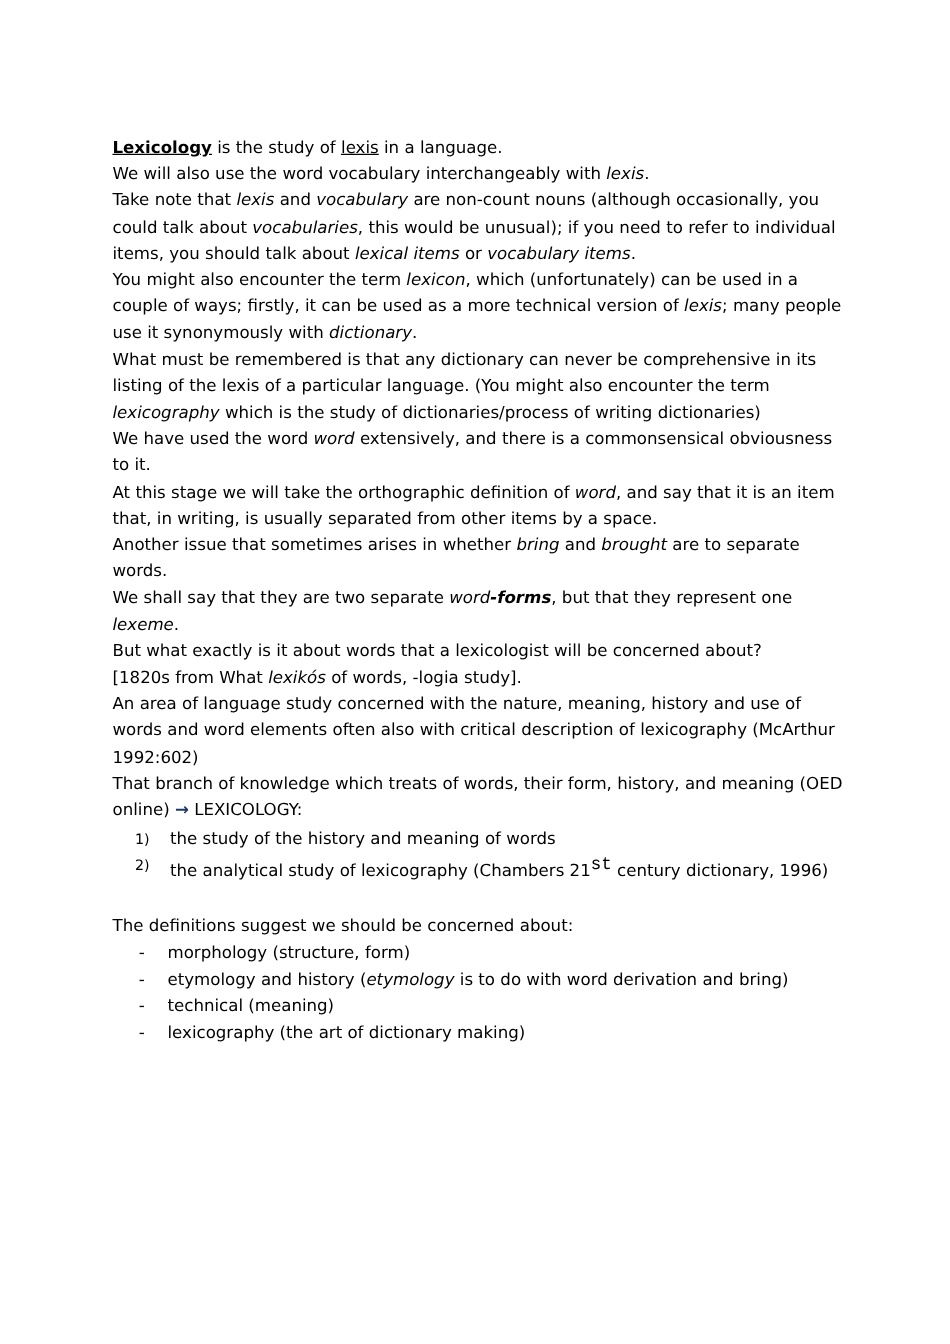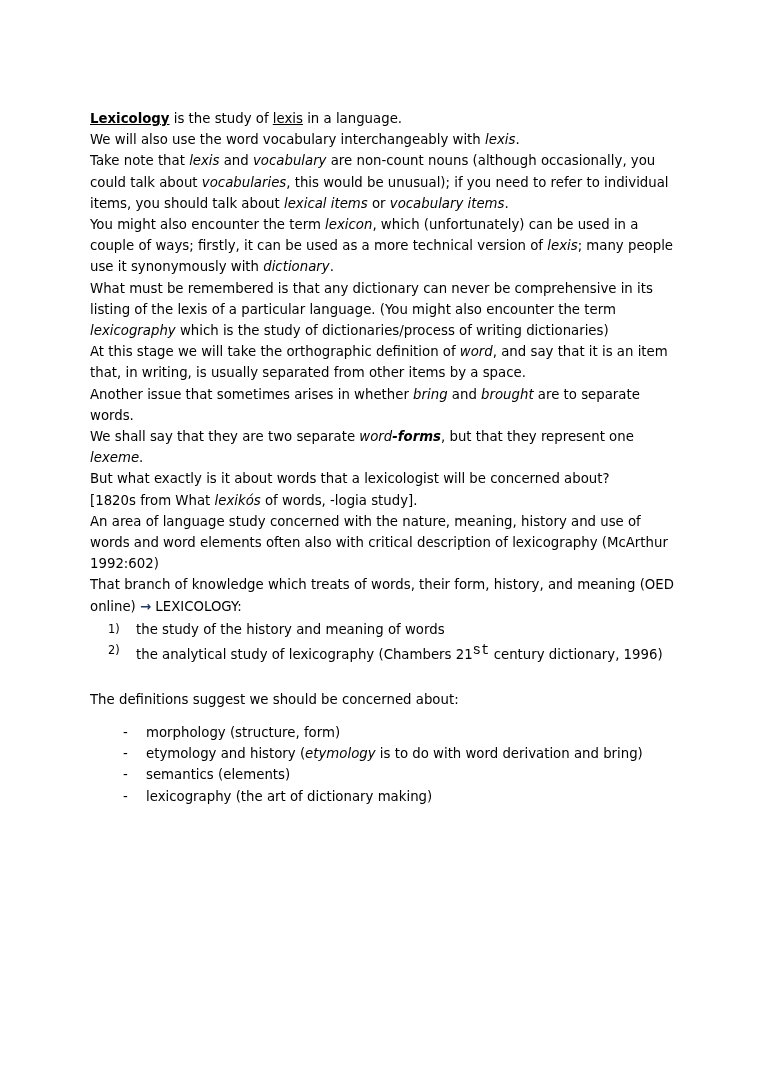--- a/index.html
+++ b/index.html
@@ -57,21 +57,21 @@
   ol.numbered > li::before {
     counter-increment: numitem;
     content: counter(numitem) ")";
     position: absolute;
     left: -28px;
     width: 24px;
     text-align: left;
     font-size: 11.4px;
   }
   ul.dashed {
-    margin: 12px;
+    margin: 0;
     padding-left: 44px;
     list-style: none;
   }
   ul.dashed > li {
     position: relative;
     margin: 0;
     line-height: 21.2px;
   }
   ul.dashed > li::before {
     content: "-";
@@ -97,20 +97,21 @@
 
 <div class="page">
   <div class="doc-body">
 
     <div>
       <p class="para"><span class="bold-underline">Lexicology</span><span> is the study of </span><span class="underline">lexis</span><span> in a language.</span></p>
       <p class="para"><span>We will also use the word vocabulary interchangeably with </span><span class="it">lexis</span><span>.</span></p>
       <p class="para"><span>Take note that </span><span class="it">lexis</span><span> and </span><span class="it">vocabulary</span><span> are non-count nouns (although occasionally, you could talk about </span><span class="it">vocabularies</span><span>, this would be unusual); if you need to refer to individual items, you should talk about </span><span class="it">lexical items</span><span> or </span><span class="it">vocabulary items</span><span>.</span></p>
       <p class="para"><span>You might also encounter the term </span><span class="it">lexicon</span><span>, which (unfortunately) can be used in a couple of ways; firstly, it can be used as a more technical version of </span><span class="it">lexis</span><span>; many people use it synonymously with </span><span class="it">dictionary</span><span>.</span></p>
       <p class="para"><span>What must be remembered is that any dictionary can never be comprehensive in its listing of the lexis of a particular language. (You might also encounter the term </span><span class="it">lexicography</span><span> which is the study of dictionaries/process of writing dictionaries)</span></p>
+      <p class="para"><span>We have used the word </span><span class="it">word</span><span> extensively, and there is a commonsensical obviousness to it.</span></p>
       <p class="para"><span>At this stage we will take the orthographic definition of </span><span class="it">word</span><span>, and say that it is an item that, in writing, is usually separated from other items by a space.</span></p>
       <p class="para"><span>Another issue that sometimes arises in whether </span><span class="it">bring</span><span> and </span><span class="it">brought</span><span> are to separate words.</span></p>
       <p class="para"><span>We shall say that they are two separate </span><span class="it">word</span><span class="it bold">-forms</span><span>, but that they represent one </span><span class="it">lexeme</span><span>.</span></p>
       <p class="para"><span>But what exactly is it about words that a lexicologist will be concerned about?</span></p>
       <p class="para"><span>[1820s from What </span><span class="it">lexikós</span><span> of words, -logia study].</span></p>
       <p class="para"><span>An area of language study concerned with the nature, meaning, history and use of words and word elements often also with critical description of lexicography (McArthur 1992:602)</span></p>
       <p class="para"><span>That branch of knowledge which treats of words, their form, history, and meaning (OED online) </span><span class="arrow">→</span><span> LEXICOLOGY:</span></p>
     </div>
 
     <ol class="numbered">
@@ -118,18 +119,18 @@
       <li><span>the analytical study of lexicography (Chambers 21</span><span class="sup">st</span><span> century dictionary, 1996)</span></li>
     </ol>
 
     <div class="spacer-blank"></div>
 
     <p class="para"><span>The definitions suggest we should be concerned about:</span></p>
 
     <ul class="dashed">
       <li><span>morphology (structure, form)</span></li>
       <li><span>etymology and history (</span><span class="it">etymology</span><span> is to do with word derivation and bring)</span></li>
-      <li><span>semantics (elements)</span></li>
+      <li><span>technical (meaning)</span></li>
       <li><span>lexicography (the art of dictionary making)</span></li>
     </ul>
 
   </div>
 </div>
 
 </body></html>

